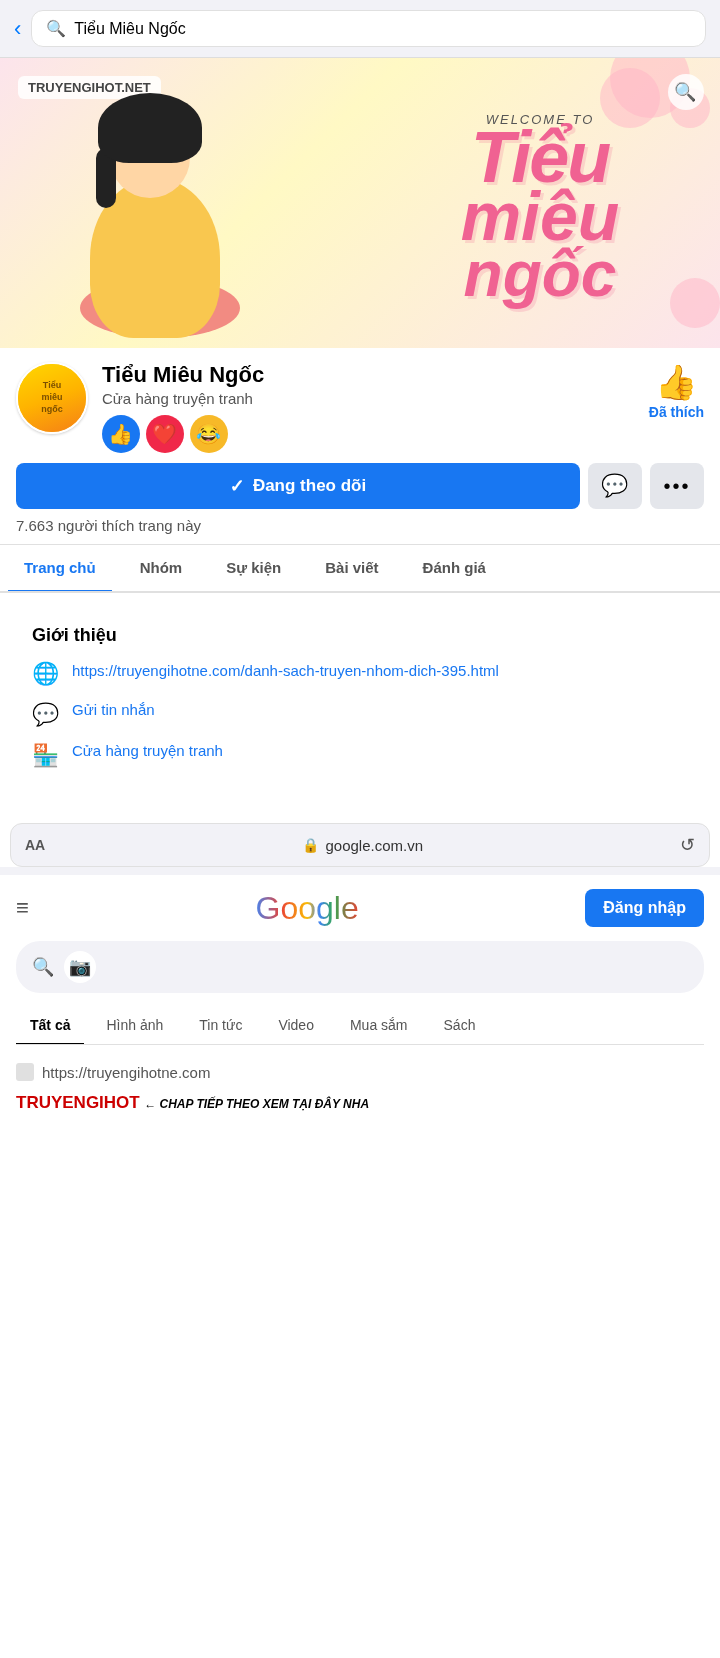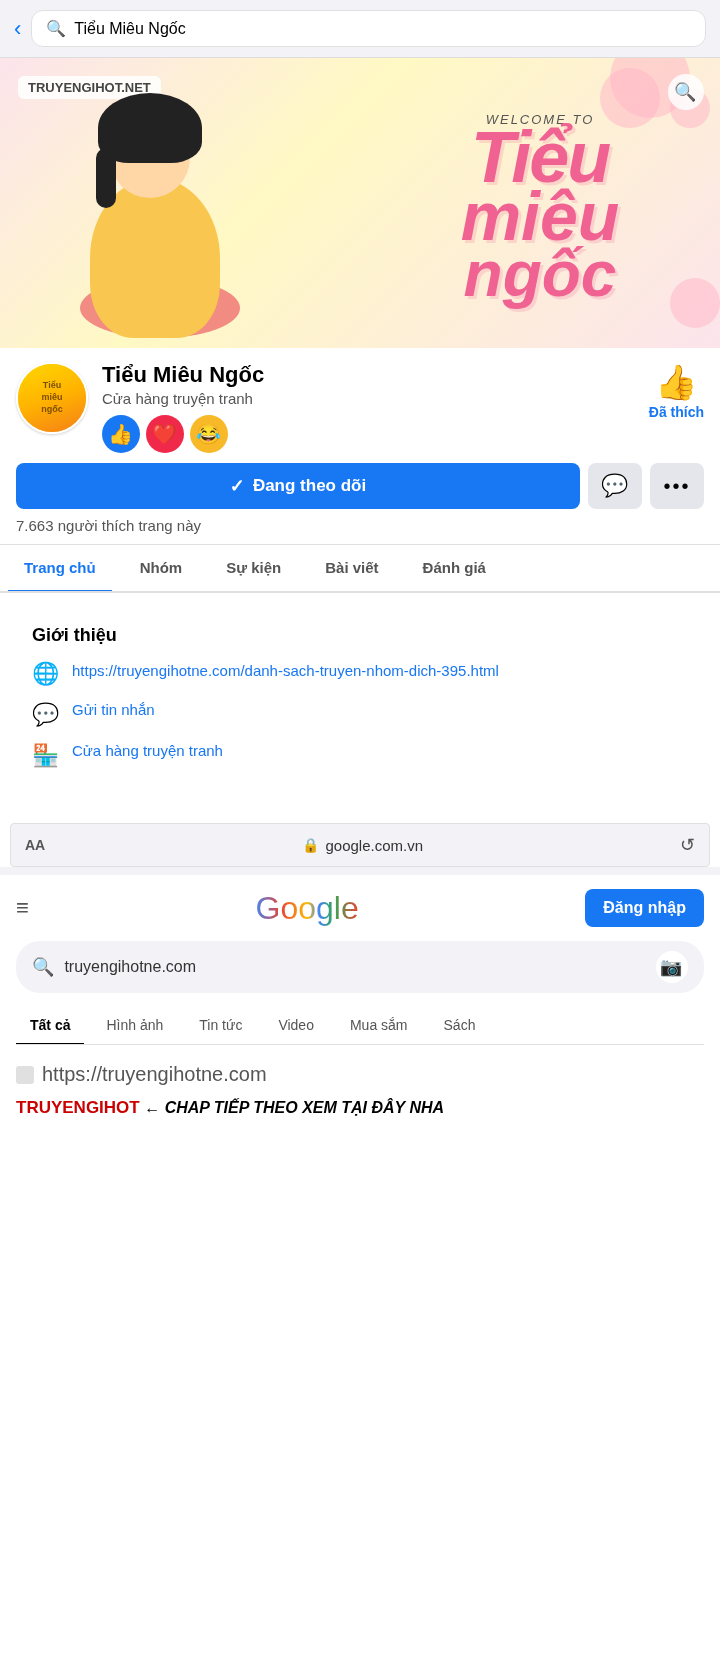--- a/index.html
+++ b/index.html
@@ -192,21 +192,21 @@
     .info-row {
       display: flex; align-items: flex-start; gap: 12px; margin-bottom: 14px;
     }
     .info-icon { font-size: 22px; color: #555; width: 28px; flex-shrink: 0; margin-top: 1px; }
     .info-link { font-size: 15px; color: #1877f2; line-height: 1.4; text-decoration: none; }
     .info-text { font-size: 15px; color: #1877f2; }
 
     
     .address-bar {
       display: flex; align-items: center; justify-content: space-between;
-      background: #f2f2f7; border-radius: 4px;
+      background: #f2f2f7; border-radius: 12px;
       padding: 10px 14px; margin: 8px 10px 0;
       border: 1px solid #e0e0e0;
     }
     .address-aa { font-size: 14px; font-weight: 600; color: #555; }
     .address-url { display: flex; align-items: center; gap: 6px; font-size: 15px; color: #333; }
     .lock-icon { font-size: 14px; color: #555; }
     .reload-icon { font-size: 18px; color: #555; cursor: pointer; }
 
     
     .google-section {
@@ -248,36 +248,36 @@
       padding: 10px 14px; font-size: 14px; color: #555;
       cursor: pointer; white-space: nowrap;
       border-bottom: 2px solid transparent; margin-bottom: -1px;
     }
     .filter-tab.active {
       color: #000; font-weight: 600;
       border-bottom-color: #000;
     }
     .result-url {
       display: flex; align-items: center; gap: 8px;
-      padding: 6px 0; font-size: 20px; color: #555;
+      padding: 6px 0; font-size: 15px; color: #555;
     }
     .result-favicon {
       width: 18px; height: 18px; border-radius: 3px;
       background: #e0e0e0; display: inline-block;
     }
     .truyengihot-banner {
       background: #fff; padding: 6px 0;
     }
     .truyengihot-title {
       font-size: 17px; font-weight: 900;
       color: #cc0000;
       display: inline;
     }
     .truyengihot-subtitle {
-      font-size: 16px; font-weight: 900;
+      font-size: 12px; font-weight: 900;
       color: #000;
       font-style: italic;
       display: inline;
     }
   </style>
 </head>
 <body>
 
 <div class="browser-bar">
   <span class="back-btn">‹</span>
@@ -389,21 +389,20 @@
 
 <div class="google-section">
   <div class="google-header">
     <span class="hamburger">≡</span>
     <span class="google-logo">Google</span>
     <button class="google-login-btn">Đăng nhập</button>
   </div>
 
   <div class="google-search-bar">
     <span class="g-search-icon">🔍</span>
-    <span class="g-search-text">truyengihotne.com</span>
     <div class="g-camera-icon">📷</div>
   </div>
 
   <div class="filter-tabs">
     <div class="filter-tab active">Tất cả</div>
     <div class="filter-tab">Hình ảnh</div>
     <div class="filter-tab">Tin tức</div>
     <div class="filter-tab">Video</div>
     <div class="filter-tab">Mua sắm</div>
     <div class="filter-tab">Sách</div>

